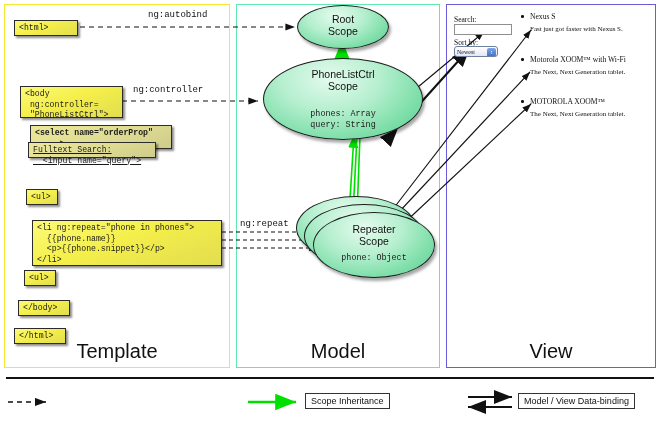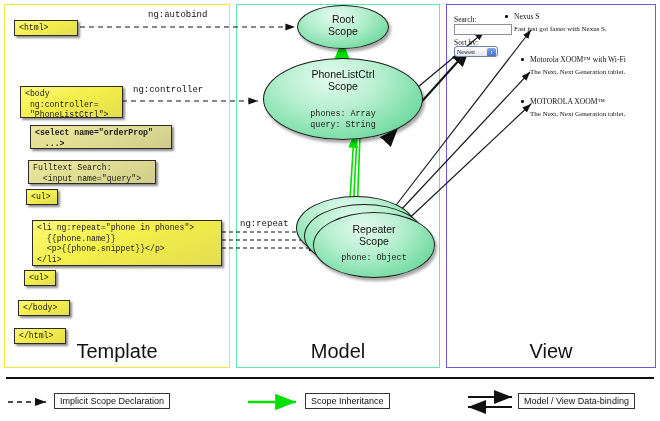--- a/index.html
+++ b/index.html
@@ -255,21 +255,21 @@
 
   <div class="codebox" style="left:14px;  top:20px;  width:64px;  height:16px;">&lt;html&gt;</div>
 
   <div class="codebox" style="left:20px;  top:86px;  width:103px; height:32px;">&lt;body
  ng:controller=
  "PhoneListCtrl"&gt;</div>
 
   <div class="codebox dim bold" style="left:30px; top:125px; width:142px; height:24px;">&lt;select name="orderProp"
   ...&gt;</div>
 
-  <div class="codebox dim" style="left:28px;  top:160px; width:128px; height:24px;">Fulltext Search:
+  <div class="codebox dim" style="left:28px;  top:142px; width:128px; height:16px;text-decoration:underline;">Fulltext Search:
   &lt;input name="query"&gt;</div>
 
   <div class="codebox" style="left:26px;  top:189px; width:32px;  height:16px;">&lt;ul&gt;</div>
 
   <div class="codebox" style="left:32px;  top:220px; width:190px; height:46px;">&lt;li ng:repeat="phone in phones"&gt;
   {{phone.name}}
   &lt;p&gt;{{phone.snippet}}&lt;/p&gt;
 &lt;/li&gt;</div>
 
   <div class="codebox" style="left:24px;  top:270px; width:32px;  height:16px;">&lt;ul&gt;</div>
@@ -301,21 +301,21 @@
 
   <div class="view-label" style="left:454px; top:15px;">Search:</div>
   <input class="view-input" style="left: 454px; top: 24px; width: 58px; height: 11px; font-size: 7px; font-family: &quot;Liberation Serif&quot;, serif;" value="">
 
   <div class="view-label" style="left:454px; top:38px;">Sort by:</div>
   <div class="view-select" style="left:454px; top:46px; width:44px; height:11px;">
     <span>Newest</span>
     <span class="knob">↕</span>
   </div>
 
-  <div class="phone-item" style="left:505px; top:12px; width:135px; height:26px;">
+  <div class="phone-item" style="left:521px; top:12px; width:135px; height:26px;">
     <span class="phone-bullet"></span>
     <span class="phone-name">Nexus S</span>
     <span class="phone-snippet">Fast just got faster with Nexus S.</span>
   </div>
 
   <div class="phone-item" style="left:521px; top:55px; width:135px; height:26px;text-align:right;">
     <span class="phone-bullet"></span>
     <span class="phone-name">Motorola XOOM™ with Wi-Fi</span>
     <span class="phone-snippet">The Next, Next Generation tablet.</span>
   </div>
@@ -331,17 +331,16 @@
   <svg class="overlay" viewBox="0 0 660 421">
 
     <line x1="8" y1="402" x2="46" y2="402" stroke="#111" stroke-width="1.4" stroke-dasharray="5,4" marker-end="url(#arrBlack)"></line>
 
     <line x1="248" y1="402" x2="296" y2="402" stroke="#00e000" stroke-width="2.6" marker-end="url(#arrGreen)"></line>
 
     <line x1="468" y1="397" x2="512" y2="397" stroke="#111" stroke-width="2" marker-end="url(#arrBlackBig)"></line>
     <line x1="512" y1="407" x2="468" y2="407" stroke="#111" stroke-width="2" marker-end="url(#arrBlackBig)"></line>
   </svg>
 
-  <div class="legend-box" style="left:54px;  top:393px;">Implicit Scope Declaration</div>
   <div class="legend-box" style="left:518px; top:393px;">Model / View Data-binding</div>
   <div class="legend-box" style="left:305px; top:393px;">Scope Inheritance</div>
 
 </div>
 
 </body></html>

